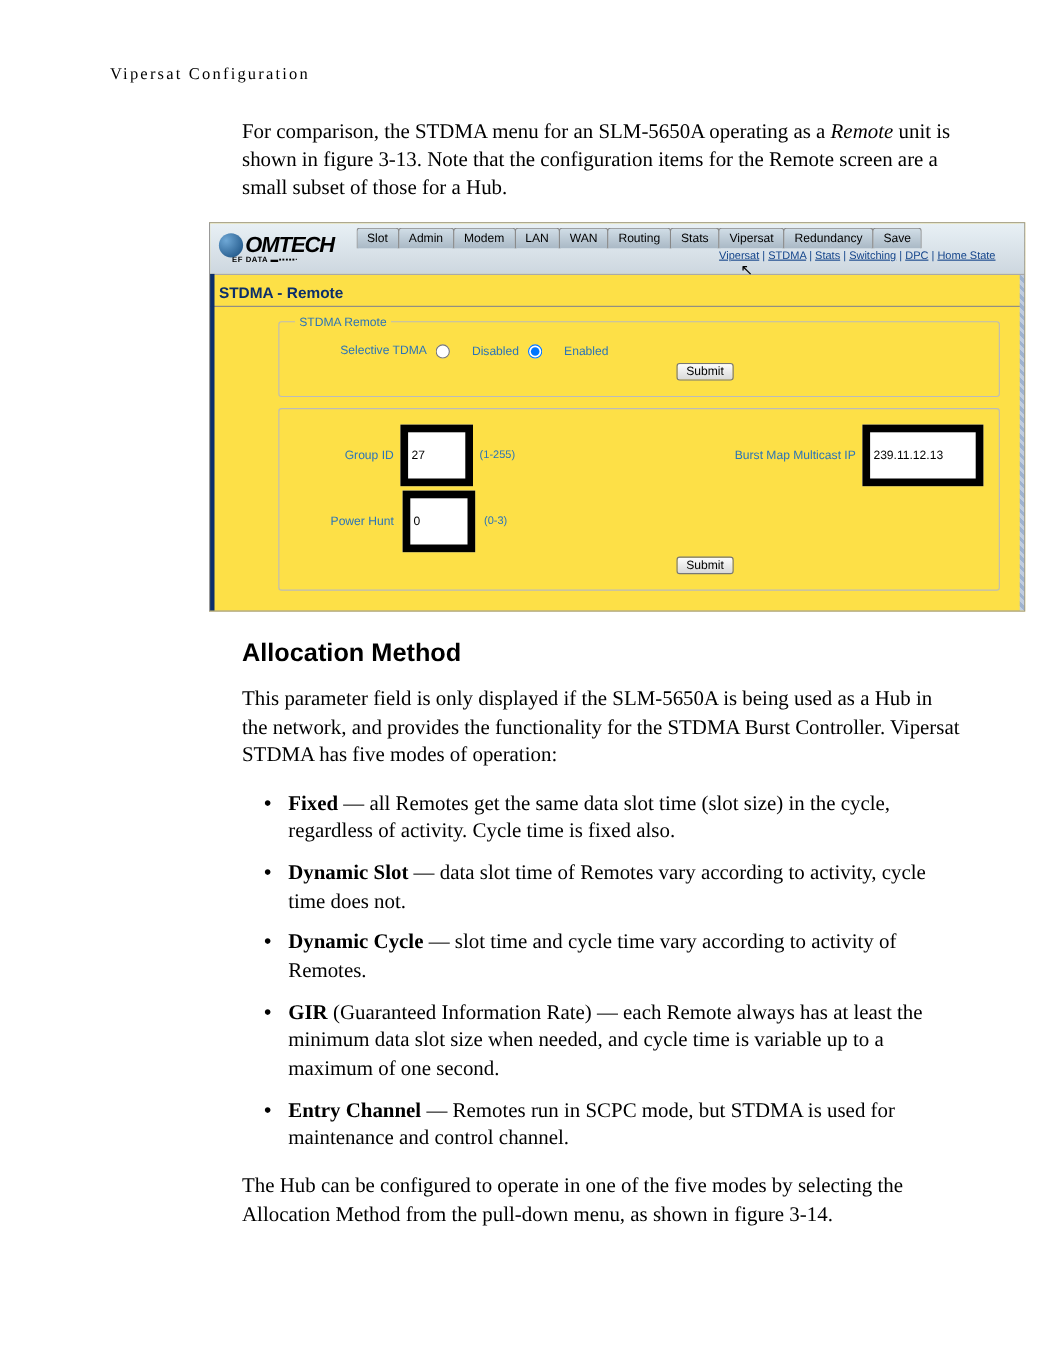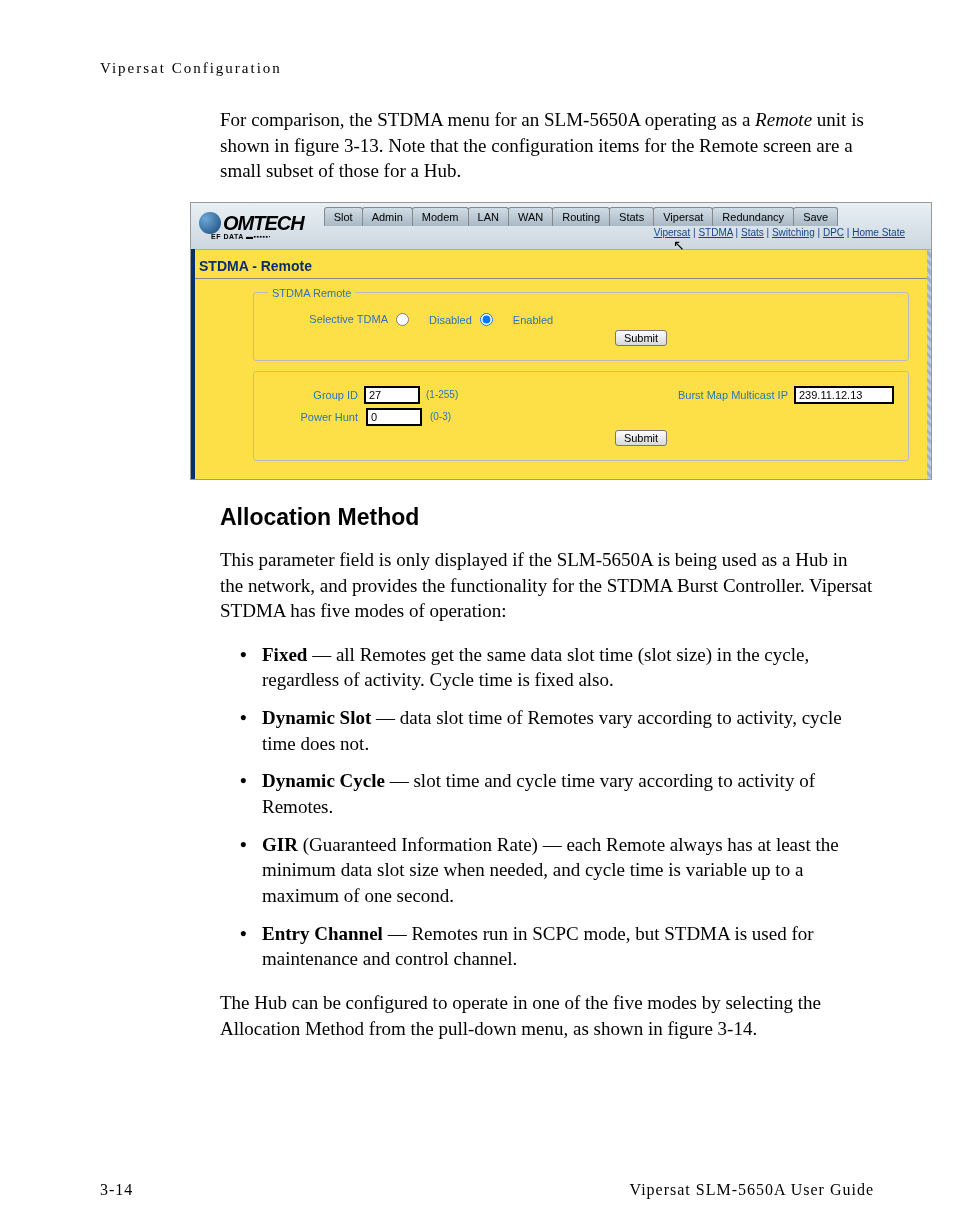--- a/index.html
+++ b/index.html
@@ -165,22 +165,22 @@
   .ss-submit {
     font-size: 11px;
     padding: 1px 8px;
     border: 1px solid #777;
     border-radius: 3px;
     background: linear-gradient(#fdfdfd,#d9d9d9);
     cursor: pointer;
   }
   .ss-input {
     font-size: 11px;
-    padding: 1px 3px;
-    border: 2px solid #000000;
+    padding: 15px 3px;
+    border: 7px solid #000000;
     width: 46px;
     background: #fff;
   }
   .ss-input-wide {
     width: 90px;
   }
   .ss-range {
     color: #2b74b8;
     font-size: 10px;
   }

